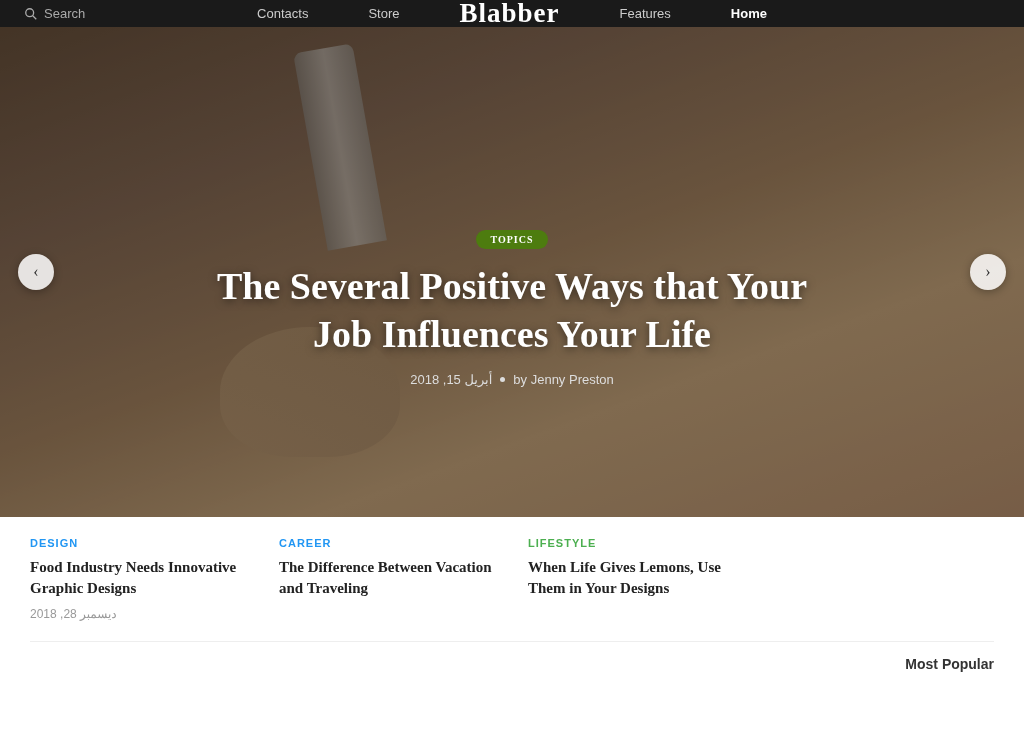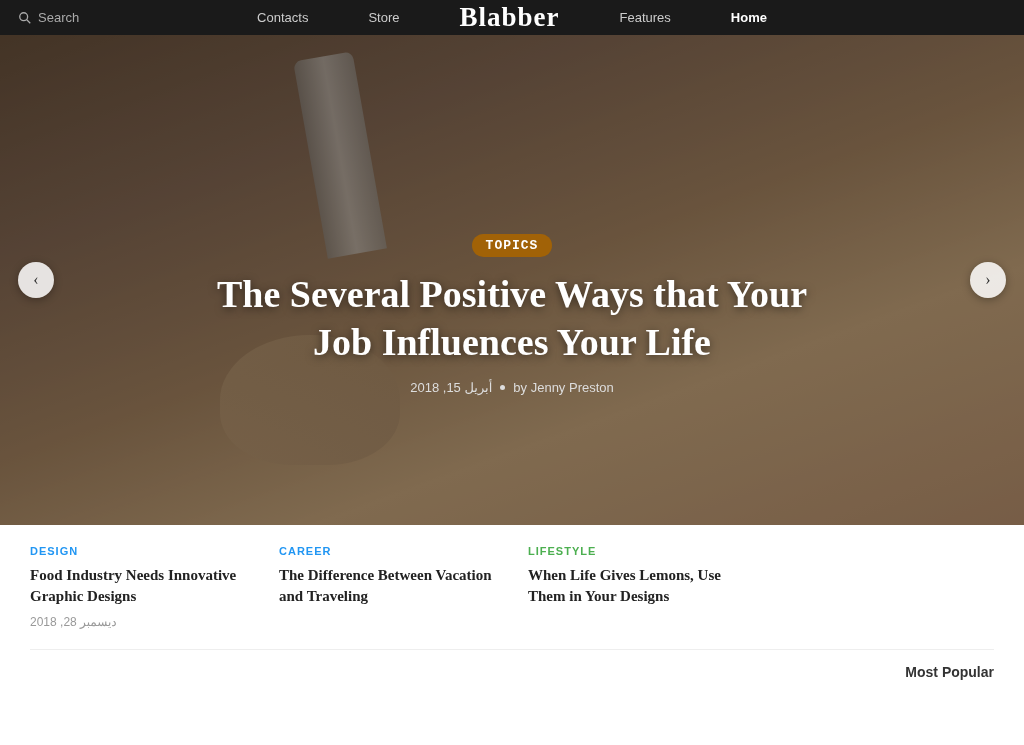--- a/index.html
+++ b/index.html
@@ -1,25 +1,25 @@
 <!DOCTYPE html>
 <html><head>
   <meta charset="utf-8">
   <style>
     * { margin: 0; padding: 0; box-sizing: border-box; }
     body { font-family: 'Georgia', serif; background: #fff; width: 1024px; overflow-x: hidden; }
 
     
     .navbar {
       background: #1a1a1a;
-      height: 35px;
+      height: 27px;
       display: flex;
       align-items: center;
       justify-content: space-between;
-      padding: 0 18px;
+      padding: 0 24px;
       position: relative;
     }
     .navbar-left {
       display: flex;
       align-items: center;
       gap: 6px;
       color: #aaa;
       font-size: 13px;
     }
     .navbar-left svg { width: 14px; height: 14px; fill: #aaa; }
@@ -99,29 +99,29 @@
     }
     .hero-content {
       position: absolute;
       bottom: 130px;
       left: 0; right: 0;
       text-align: center;
       color: #fff;
     }
     .hero-badge {
       display: inline-block;
-      background: #a16207;
+      background: #4d7c0f;
       color: #fff;
-      font-size: 13px;
+      font-size: 10px;
       font-weight: bold;
       letter-spacing: 1px;
       padding: 4px 14px;
       border-radius: 20px;
       margin-bottom: 14px;
-      font-family: Liberation Mono, monospace;
+      font-family: Liberation Serif, serif;
     }
     .hero-title {
       font-size: 38px;
       font-weight: bold;
       line-height: 1.25;
       text-shadow: 0 2px 8px rgba(0,0,0,0.5);
       max-width: 620px;
       margin: 0 auto 14px;
     }
     .hero-meta {

